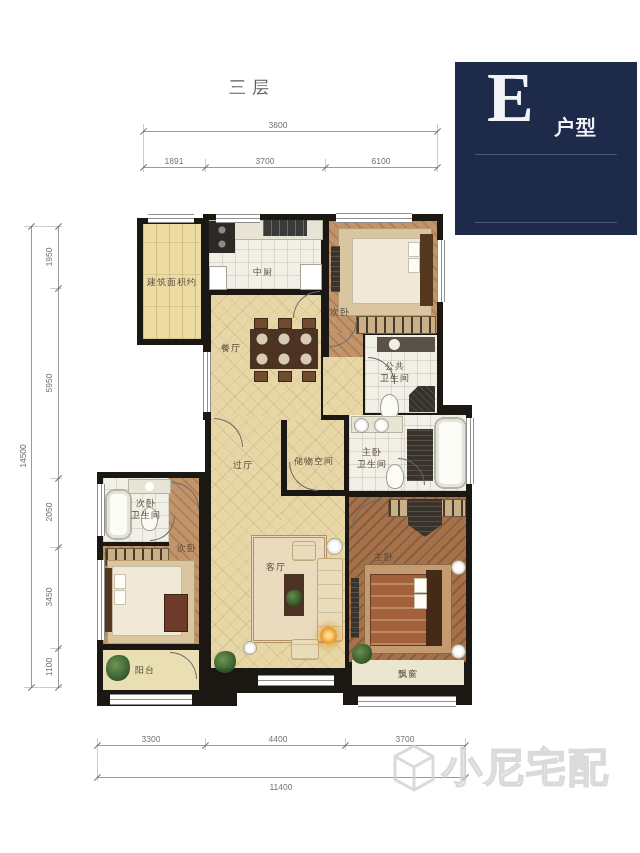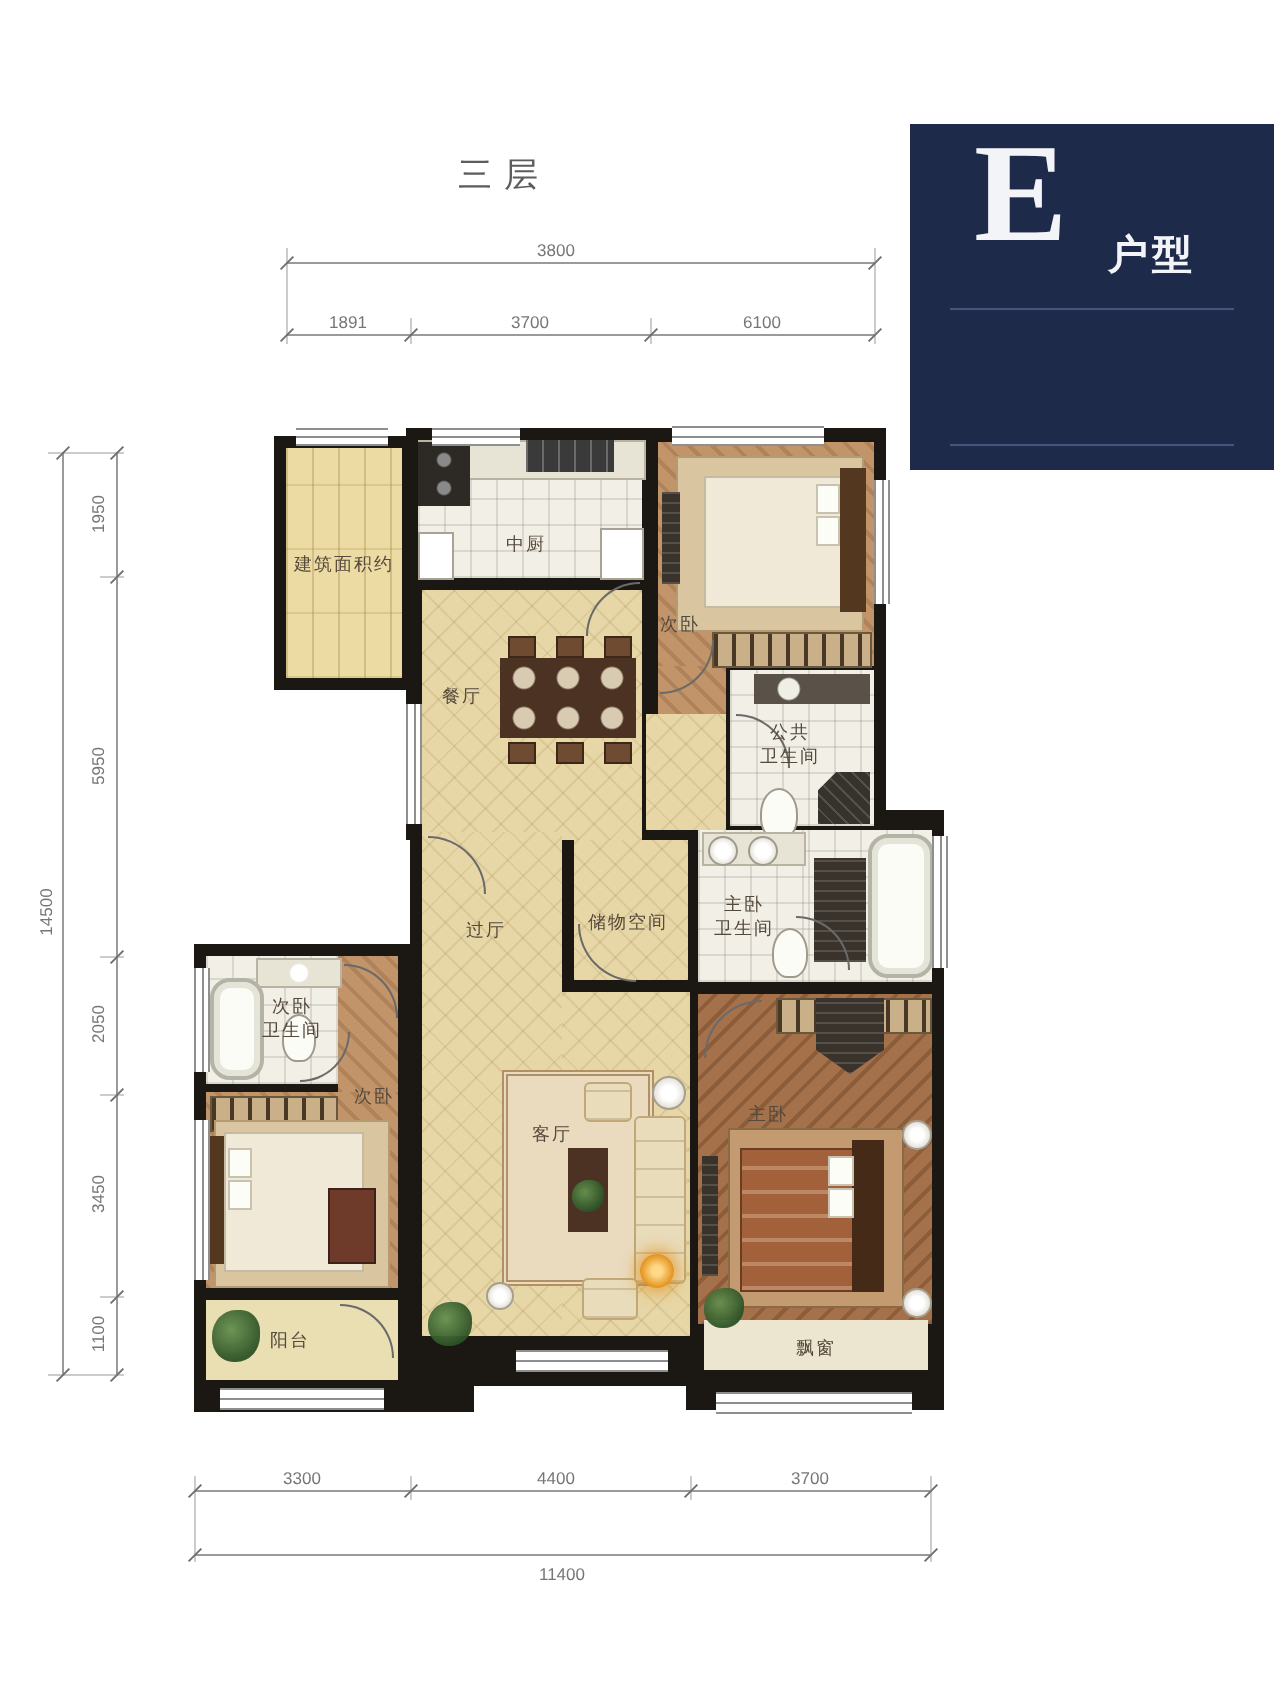--- a/index.html
+++ b/index.html
@@ -289,14 +289,25 @@
   <div class="room-label" style="left:342px;top:446px">主卧
 卫生间</div>
   <div class="room-label" style="left:116px;top:497px">次卧
 卫生间</div>
   <div class="room-label" style="left:157px;top:542px">次卧</div>
   <div class="room-label" style="left:246px;top:561px">客厅</div>
   <div class="room-label" style="left:354px;top:551px">主卧</div>
   <div class="room-label" style="left:115px;top:664px">阳台</div>
   <div class="room-label" style="left:378px;top:668px">飘窗</div>
 
+  <div class="watermark">
+    <span style="margin-right:6px;display:inline-block;line-height:0">
+      <svg width="44" height="50" viewBox="0 0 44 50">
+          <g fill="none" stroke="#d2d2d2" stroke-width="3">
+        <path d="M22 3 41 13.5v23L22 47 3 36.5v-23Z"></path>
+        <path d="M3 13.5 22 24l19-10.5M22 24v23"></path>
+      </g>
+        </svg>
+    </span>
+    <span class="wm-text">小尼宅配</span>
+  </div>
 
 </div>
 
 </body></html>

